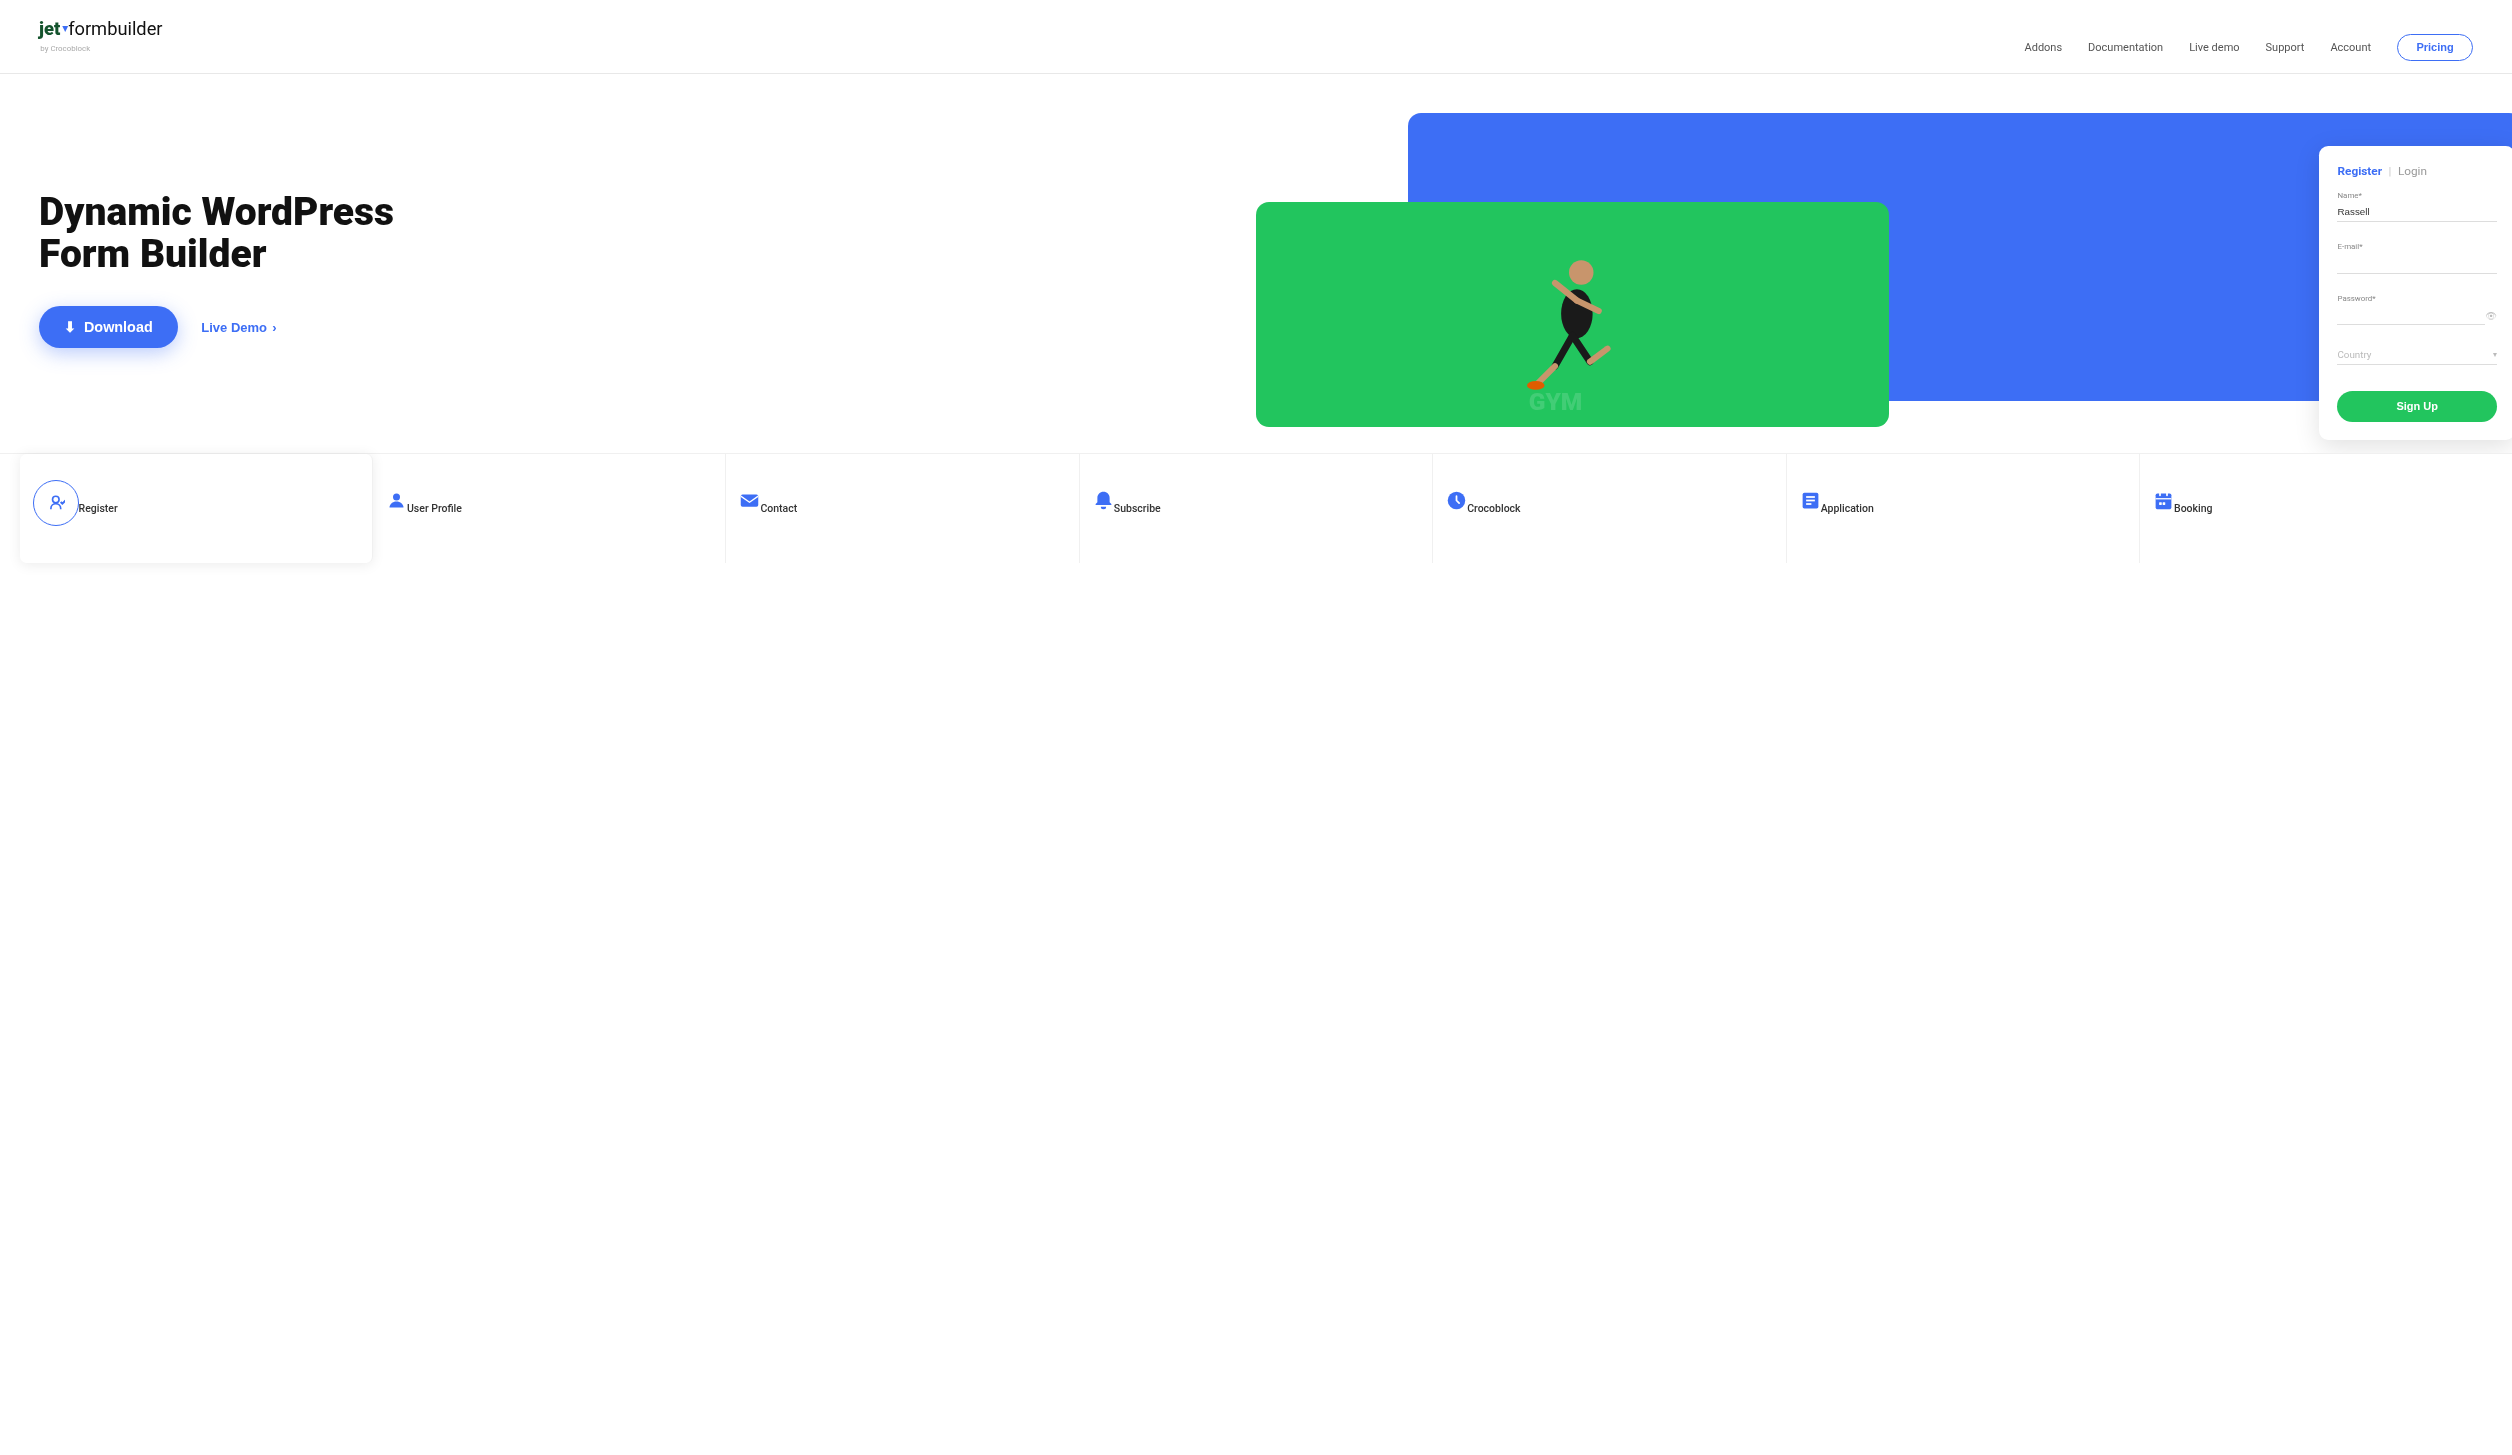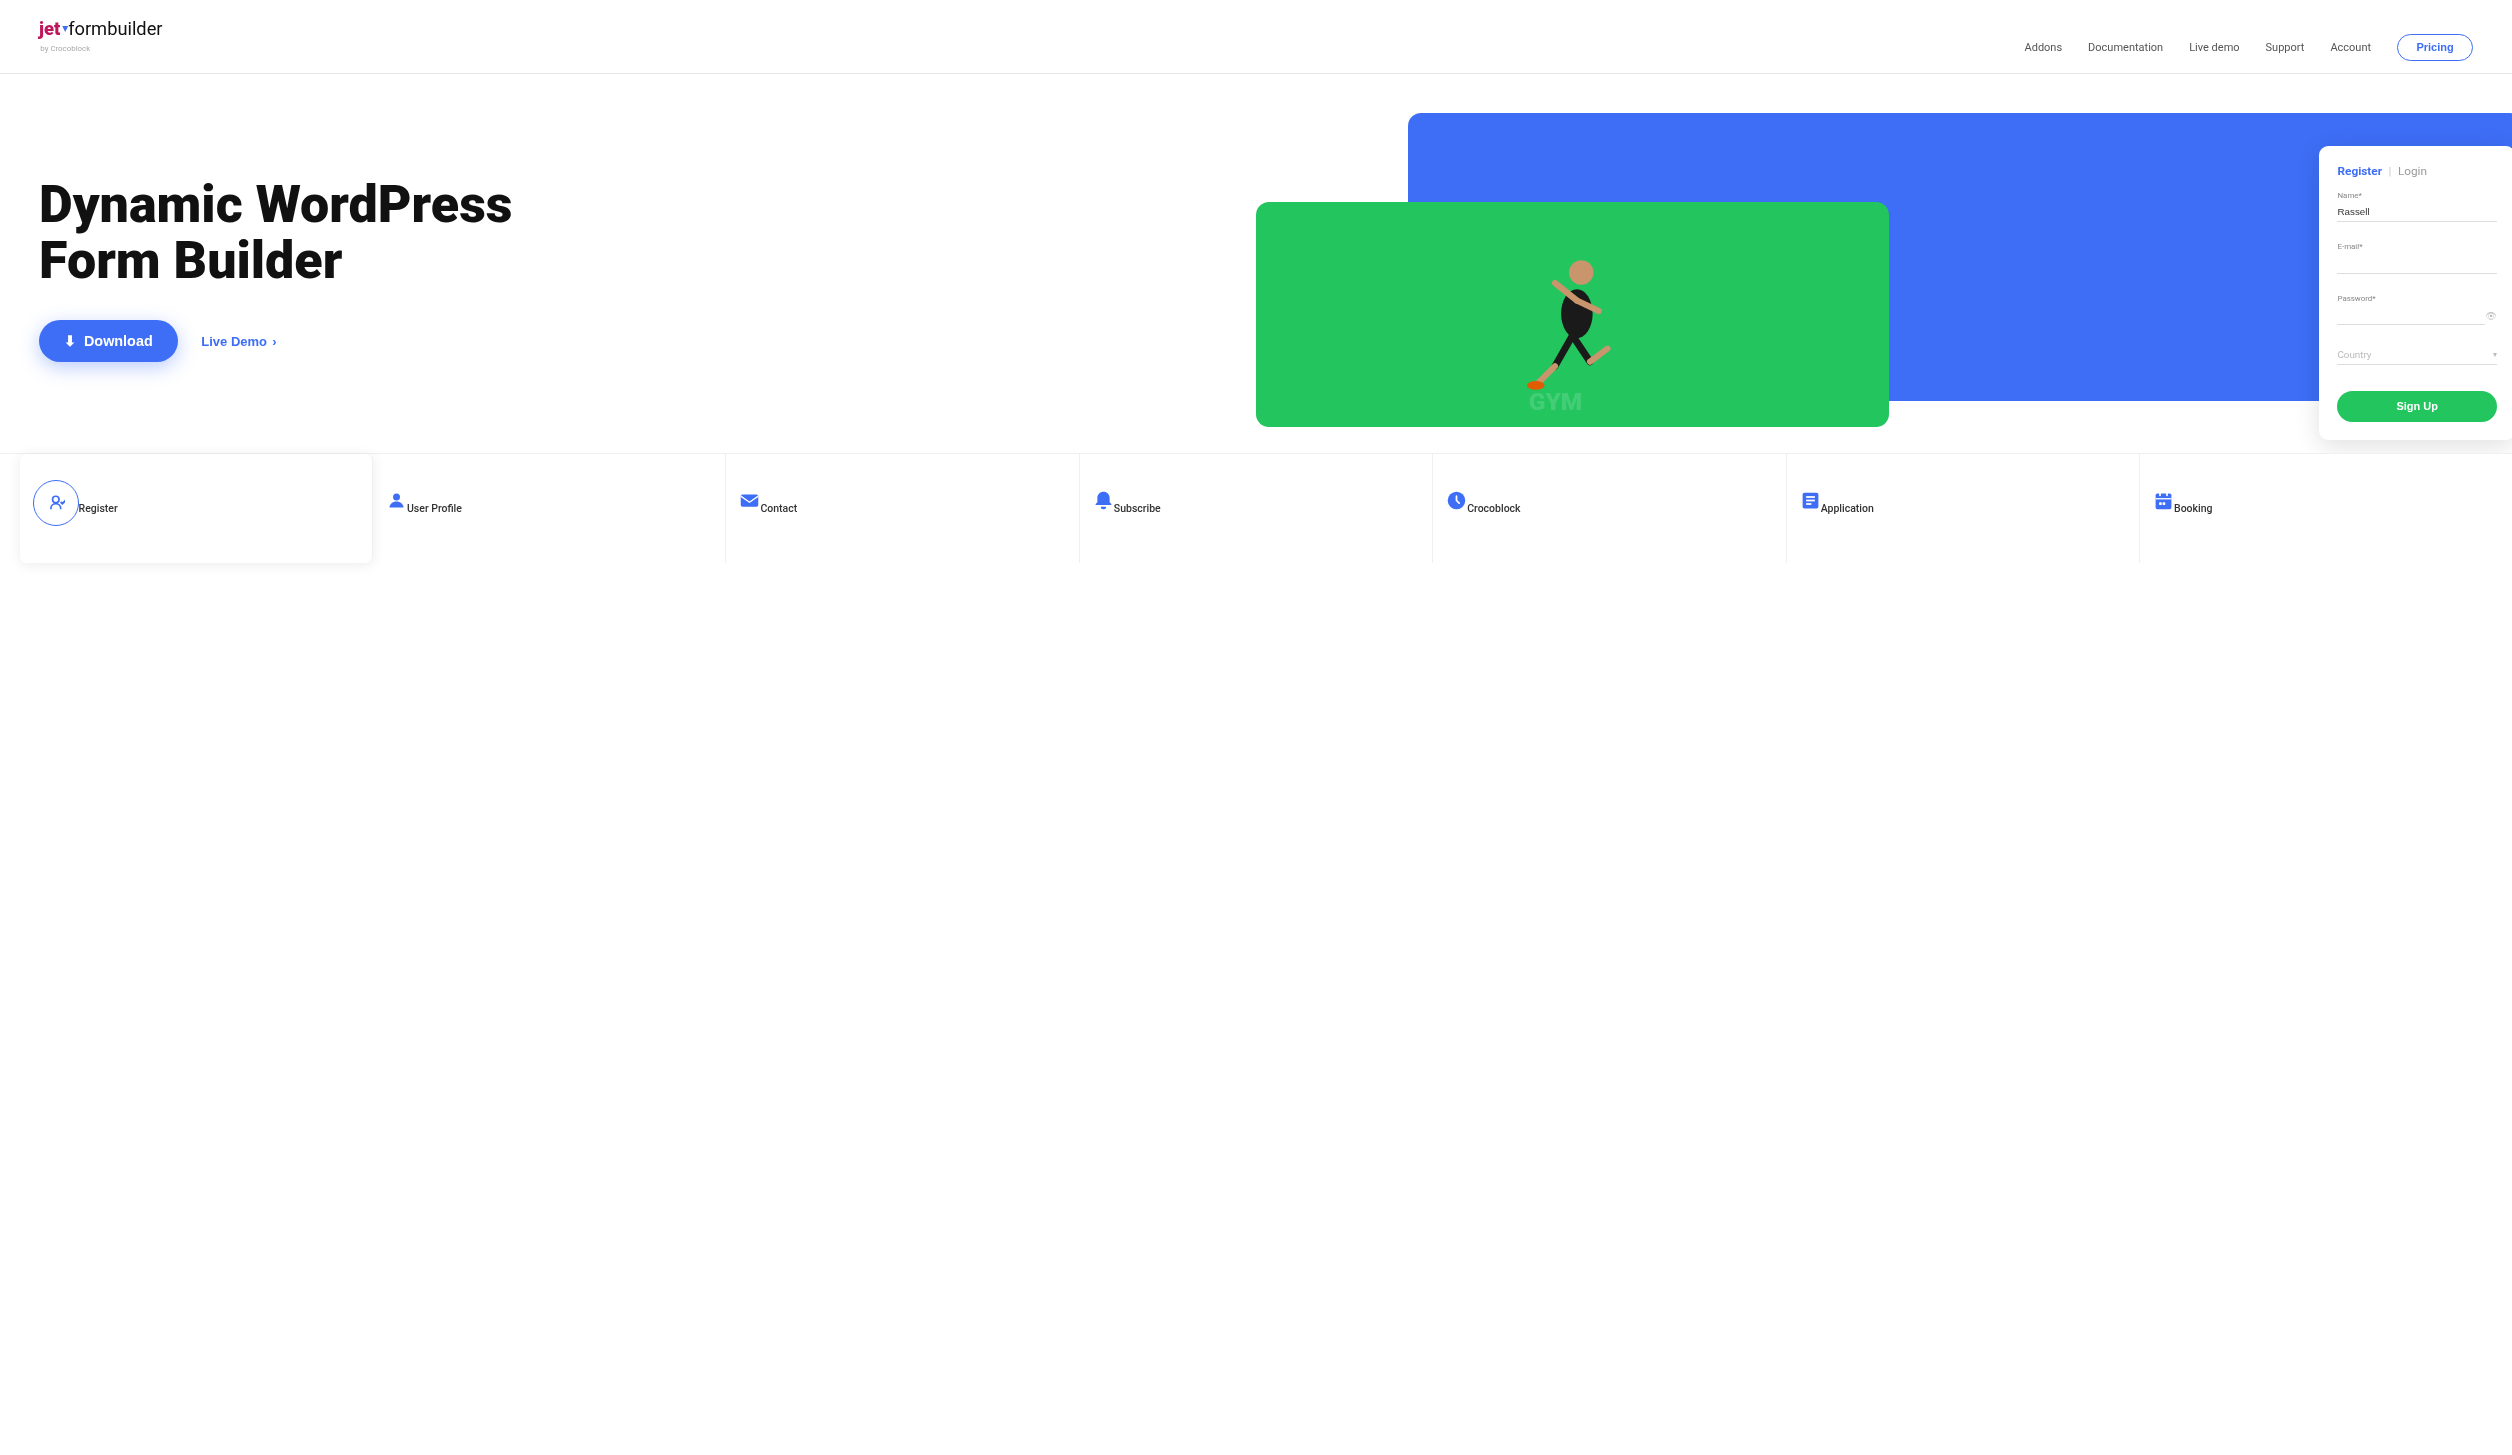--- a/index.html
+++ b/index.html
@@ -18,21 +18,21 @@
       padding: 6.5px 18.3px; border-radius: 19.6px; font-size: 11px; font-weight: 600;
       cursor: pointer;
     }
 
     
     .hero {
       display: flex; align-items: center; justify-content: space-between;
       padding: 39px 39px 26px 39px; min-height: 379px; position: relative; overflow: hidden;
     }
     .hero-left { flex: 0 0 50%; max-width: 50%; }
-    .hero-title { font-size: 52px; font-weight: 900; line-height: 1.08; color: #111; margin-bottom: 31px; }
+    .hero-title { font-size: 39px; font-weight: 900; line-height: 1.08; color: #111; margin-bottom: 31px; }
     .hero-actions { display: flex; align-items: center; gap: 23.6px; }
     .btn-download {
       background: #3d6ef5; color: #fff; border: none; padding: 13px 25px;
       border-radius: 26px; font-size: 14.4px; font-weight: 700; cursor: pointer;
       display: flex; align-items: center; gap: 7.9px;
       box-shadow: 0 5.2px 19.6px rgba(61,110,245,0.35);
     }
     .download-icon { font-size: 14.4px; }
     .btn-live-demo {
       background: transparent; border: none; color: #3d6ef5;
@@ -101,21 +101,21 @@
       width: 46px; height: 46px; border-radius: 50%; border: 1.3px solid #3d6ef5;
       display: flex; align-items: center; justify-content: center;
       margin-bottom: 11.8px;
     }
     .card-icon-plain { font-size: 21px; color: #3d6ef5; margin-bottom: 11.8px; }
     .card-label { font-size: 10.5px; color: #333; font-weight: 500; }
 
     
     .logo-wrapper { display: flex; flex-direction: column; line-height: 1; }
     .logo-top { display: flex; align-items: center; }
-    .logo-text-jet { font-size: 18.3px; font-weight: 900; color: #be185d; }
+    .logo-text-jet { font-size: 18.3px; font-weight: 900; color: #14532d; }
     .logo-text-form { font-size: 18.3px; font-weight: 400; color: #111; }
     .logo-arrow { color: #3d6ef5; font-size: 11.8px; margin-left: 2px; }
     .logo-byline { font-size: 7.9px; color: #aaa; margin-top: 7px; margin-left: 1.3px; }
   </style>
 </head>
 <body>
 
 <header class="header">
   <div class="logo-wrapper">
     <div class="logo-top">

